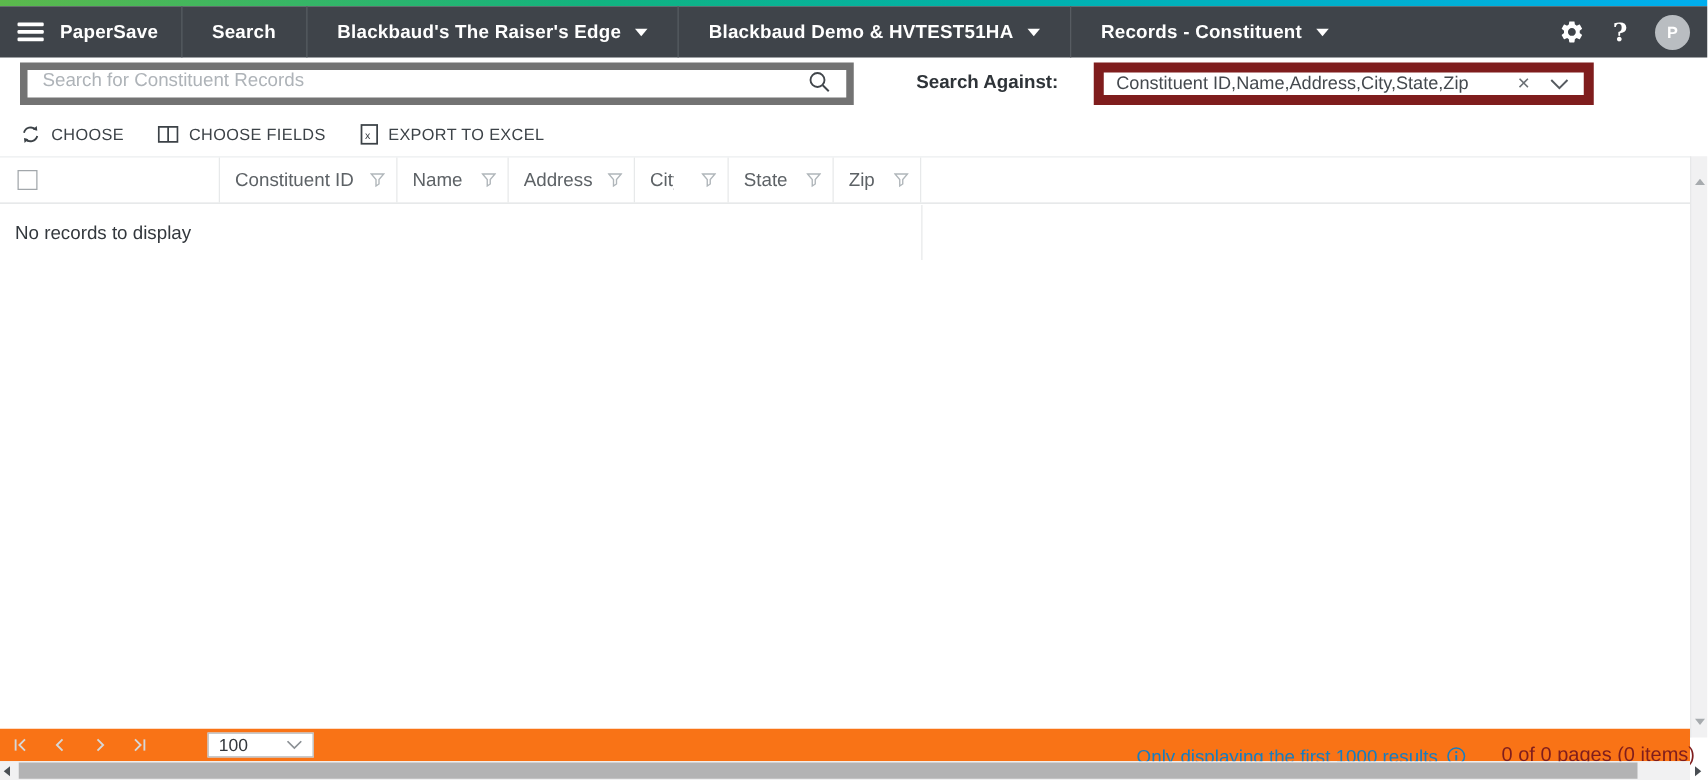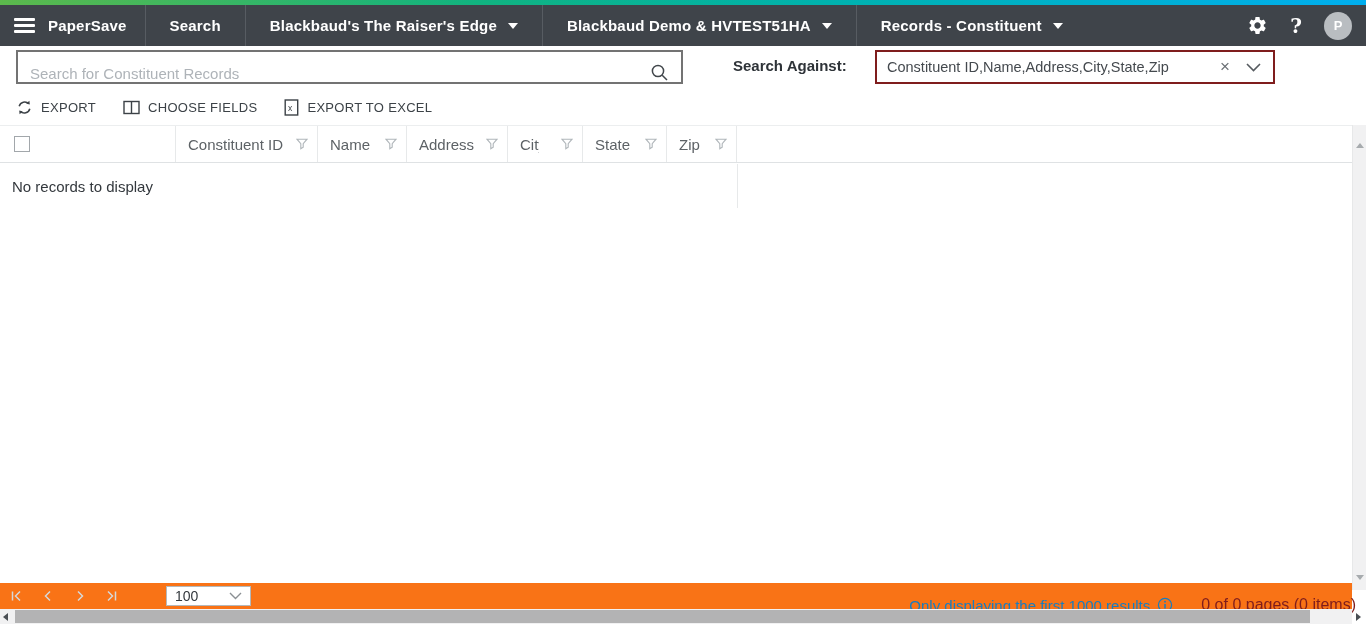--- a/index.html
+++ b/index.html
@@ -23,29 +23,29 @@
   .caret { width:0; height:0; border-left:5px solid transparent; border-right:5px solid transparent;
            border-top:6px solid #fff; margin-left:11px; }
   .nav-right { margin-left:auto; display:flex; align-items:center; gap:22px; padding-right:14px; }
   .icon-btn { display:flex; align-items:center; justify-content:center; cursor:pointer; }
   .help-glyph { font-size:20px; font-weight:700; color:#fff; font-family:"DejaVu Serif", serif; }
   .avatar { width:28px; height:28px; border-radius:50%; background:#b9bdc1; color:#fff;
             font-size:13px; font-weight:700; display:flex; align-items:center; justify-content:center; }
 
   
   .search-box { position:absolute; left:16px; top:50px; width:667px; height:34px;
-                border:2px solid #737373; background:#fff; display:flex; align-items:flex-end; }
+                border:6px solid #737373; background:#fff; display:flex; align-items:flex-start; }
   .search-box input { flex:1; border:none; outline:none; font-size:15px; color:#33383d;
                       padding:0 12px; font-family:"Liberation Sans", sans-serif; background:transparent; }
   .search-box input::placeholder { color:#aeb3b8; opacity:1; }
   .search-box .mag { margin-right:12px; cursor:pointer; display:flex; }
 
   .against-label { position:absolute; left:733px; top:57px; font-size:15px; font-weight:700; color:#2e3338; }
   .against-select { position:absolute; left:875px; top:50px; width:400px; height:34px;
-                    border:2px solid #7f1d1d; background:#fff; display:flex; align-items:center;
+                    border:8px solid #7f1d1d; background:#fff; display:flex; align-items:center;
                     cursor:pointer; }
   .against-select .val { flex:1; font-size:14.5px; color:#44494e; padding:0 10px; white-space:nowrap;
                          overflow:hidden; }
   .against-select .clear { font-size:17px; color:#6b7075; padding:0 12px; cursor:pointer; }
   .against-select .dd { padding:0 12px 0 4px; display:flex; cursor:pointer; }
 
   
   .toolbar { position:absolute; left:16px; top:91px; height:32px; display:flex; align-items:center; gap:27px; }
   .tool-btn { display:flex; align-items:center; gap:8px; font-size:13px; color:#3c4247;
               letter-spacing:.3px; cursor:pointer; white-space:nowrap; }
@@ -180,21 +180,21 @@
   <div class="toolbar">
     <div class="tool-btn">
       <span>
         <svg width="17" height="17" viewBox="0 0 16 16">
             <path d="M3 6.8a5.3 5.3 0 0 1 9-2.3" fill="none" stroke="#3c4247" stroke-width="1.4"></path>
             <polygon points="12.6,1.6 13,5.2 9.6,4.3" fill="#3c4247"></polygon>
             <path d="M13 9.2a5.3 5.3 0 0 1-9 2.3" fill="none" stroke="#3c4247" stroke-width="1.4"></path>
             <polygon points="3.4,14.4 3,10.8 6.4,11.7" fill="#3c4247"></polygon>
           </svg>
       </span>
-      <span>EXPORT</span>
+      <span>CHOOSE</span>
     </div>
     <div class="tool-btn">
       <span>
         <svg width="17" height="15" viewBox="0 0 17 15">
             <rect x="1" y="1.5" width="15" height="12" fill="none" stroke="#3c4247" stroke-width="1.4"></rect>
             <line x1="8.5" y1="1.5" x2="8.5" y2="13.5" stroke="#3c4247" stroke-width="1.4"></line>
           </svg>
       </span>
       <span>CHOOSE FIELDS</span>
     </div>

